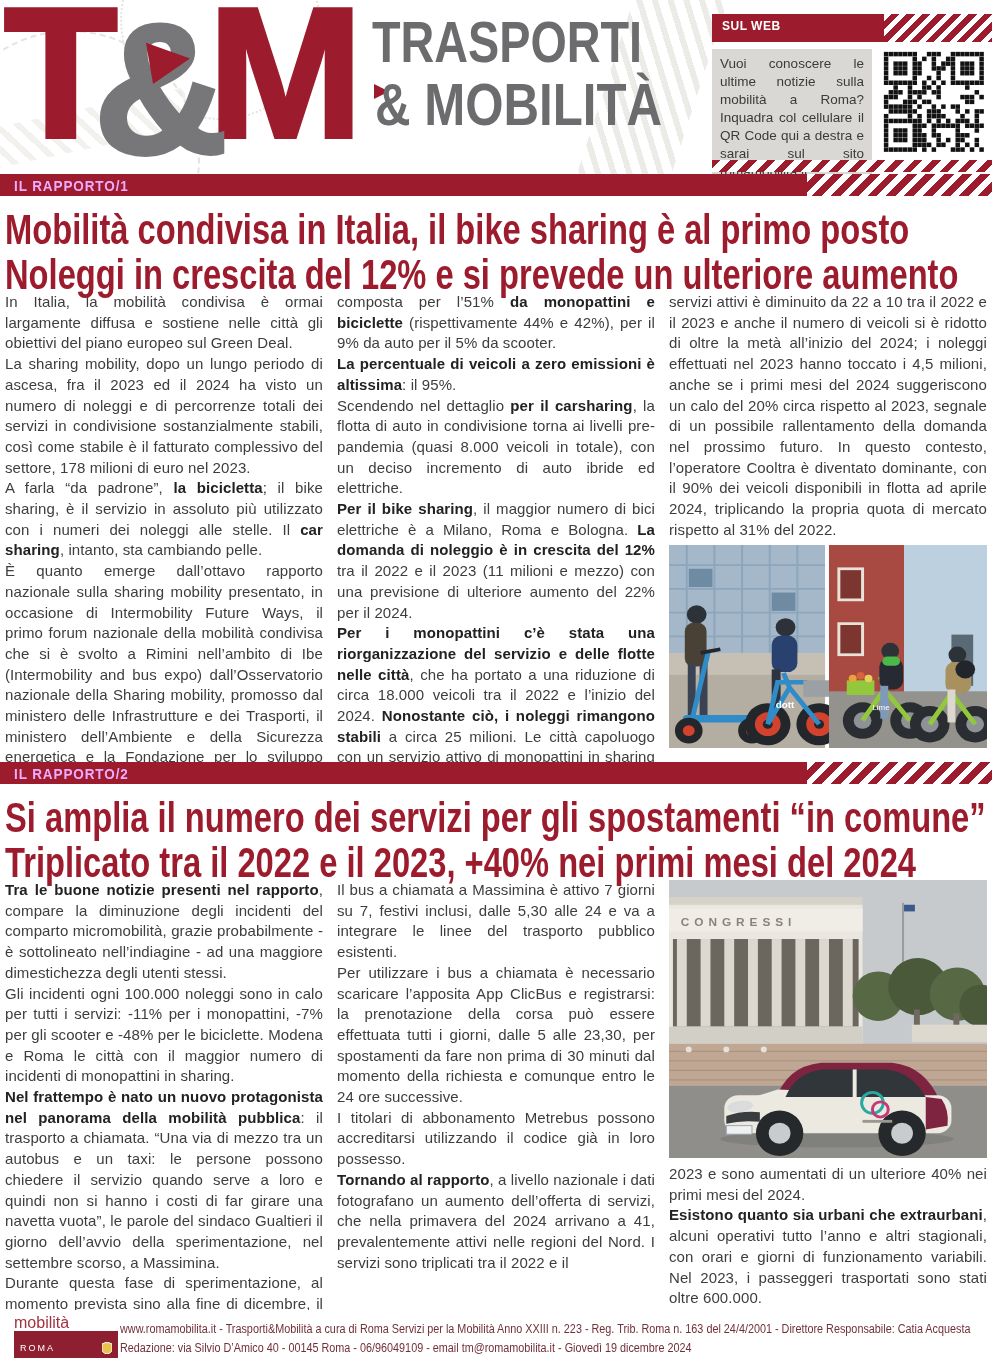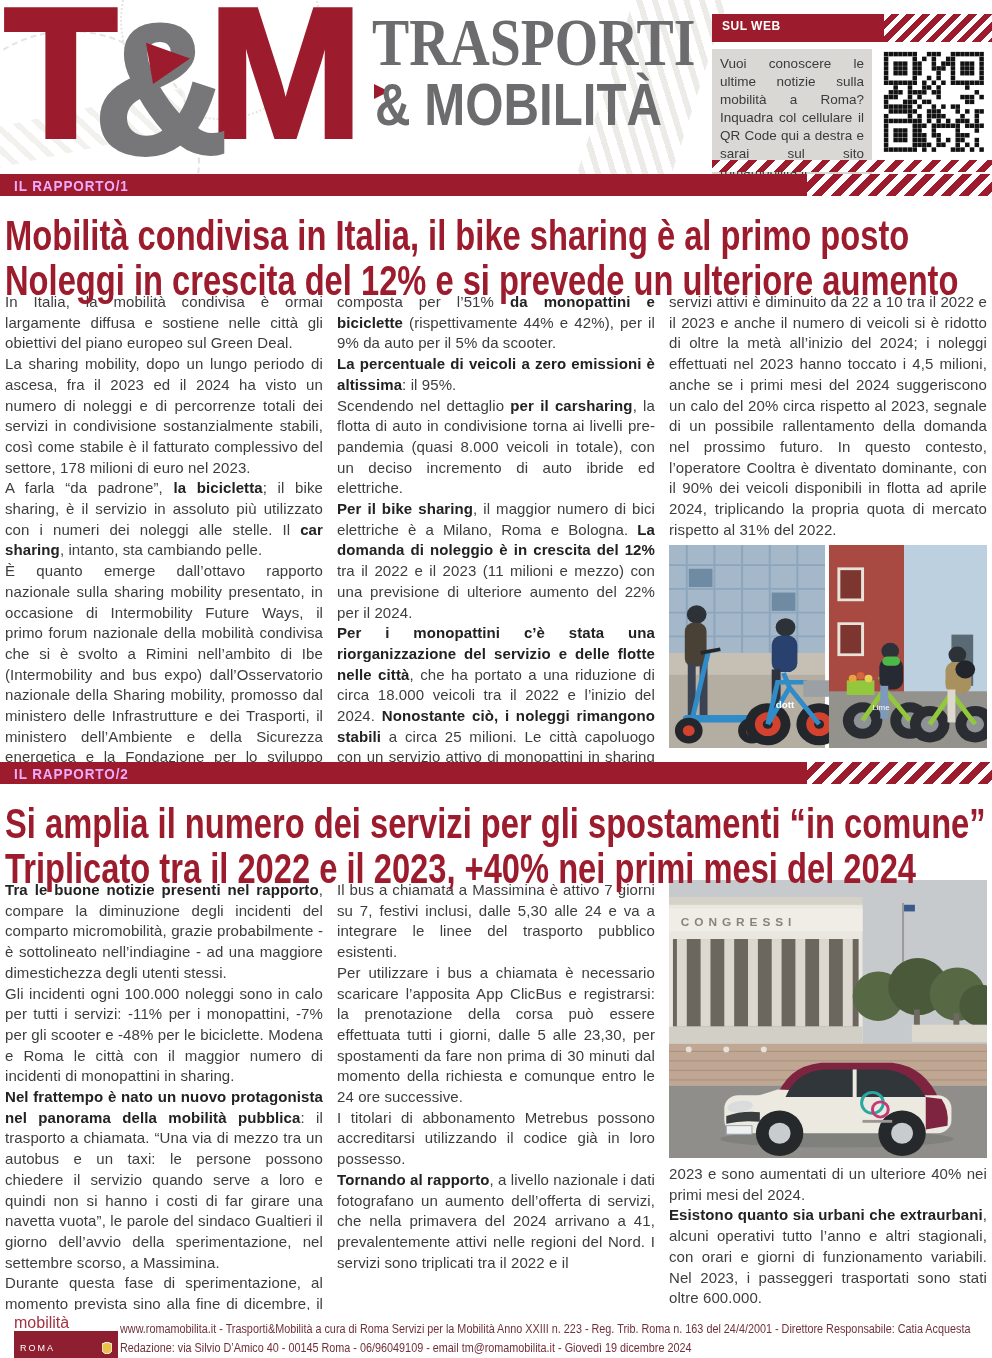--- a/index.html
+++ b/index.html
@@ -23,21 +23,21 @@
   .decor-circle{border:2px dashed #e6e3df;border-radius:50%;}
   .decor-band{background:repeating-linear-gradient(55deg,#edebe7 0 6px,transparent 6px 15px);}
   .logo{position:absolute;left:4px;top:-34px;font-weight:700;letter-spacing:-6px;}
   .logo span{display:inline-block;-webkit-text-stroke:4px currentColor;}
   .logo-t{font-size:186px;color:var(--red);}
   .logo-amp{font-size:186px;color:#77777a;position:relative;top:16px;margin-left:-18px;}
   .logo-m{font-size:186px;color:var(--red);margin-left:-14px;}
   .logo-tri{position:absolute;left:146px;top:40px;width:44px;height:44px;background:var(--red);
             clip-path:polygon(0 6%,100% 42%,16% 100%);}
   .masthead{position:absolute;left:372px;top:10px;color:var(--gray-logo);font-weight:700;}
-  .mt1{font-size:68px;line-height:64px;font-family:Liberation Serif, serif;}
+  .mt1{font-size:57px;line-height:64px;}
   .mt2{font-size:60px;line-height:58px;margin-top:2px;position:relative;}
   .mt-tri{display:inline-block;width:15px;height:15px;background:var(--red);
           clip-path:polygon(0 0,100% 50%,0 100%);position:relative;top:-26px;left:2px;margin-right:-12px;}
 
   .sulweb{position:absolute;right:0;top:14px;width:280px;}
   .sulweb-bar{position:relative;height:28px;background:var(--red);}
   .sulweb-bar .label{position:absolute;left:10px;top:5px;color:#fff;font-weight:700;font-size:12px;letter-spacing:.5px;}
   .sulweb-bar .hatch{position:absolute;right:0;top:0;height:100%;width:108px;
       background:repeating-linear-gradient(135deg,#fff 0 5px,var(--red) 5px 11px);}
   .sulweb-row{margin-top:7px;display:flex;gap:9px;}
@@ -47,21 +47,21 @@
   .header-hatch-strip{position:absolute;right:0;top:160px;width:280px;height:12px;
       background:repeating-linear-gradient(135deg,var(--red) 0 6px,#fff 6px 13px);}
 
   
   .kicker-bar{position:relative;height:22px;background:var(--red);}
   .kicker-label{position:absolute;left:14px;top:3px;color:#f0abfc;font-weight:700;font-size:15px;letter-spacing:1px;}
   .kicker-hatch{position:absolute;right:0;top:0;height:100%;width:185px;
       background:repeating-linear-gradient(135deg,#fff 0 6px,var(--red) 6px 13px);}
 
   
-  .headline{padding:17px 5px 0 5px;height:96px;color:var(--red);font-weight:700;}
+  .headline{padding:11px 5px 0 5px;height:96px;color:var(--red);font-weight:700;}
   .hl-line{display:block;font-size:43px;line-height:45px;}
 
   
   .cols{display:flex;gap:14px;padding:0 5px;overflow:hidden;}
   .article1{height:470px;}
   .article2{height:430px;}
   .col{flex:1;min-width:0;overflow:hidden;}
   .para{margin:0;text-align:justify;font-size:15px;line-height:20.7px;color:var(--body);letter-spacing:.1px;}
   .para b{color:#222;}
   figure{margin:0;}

